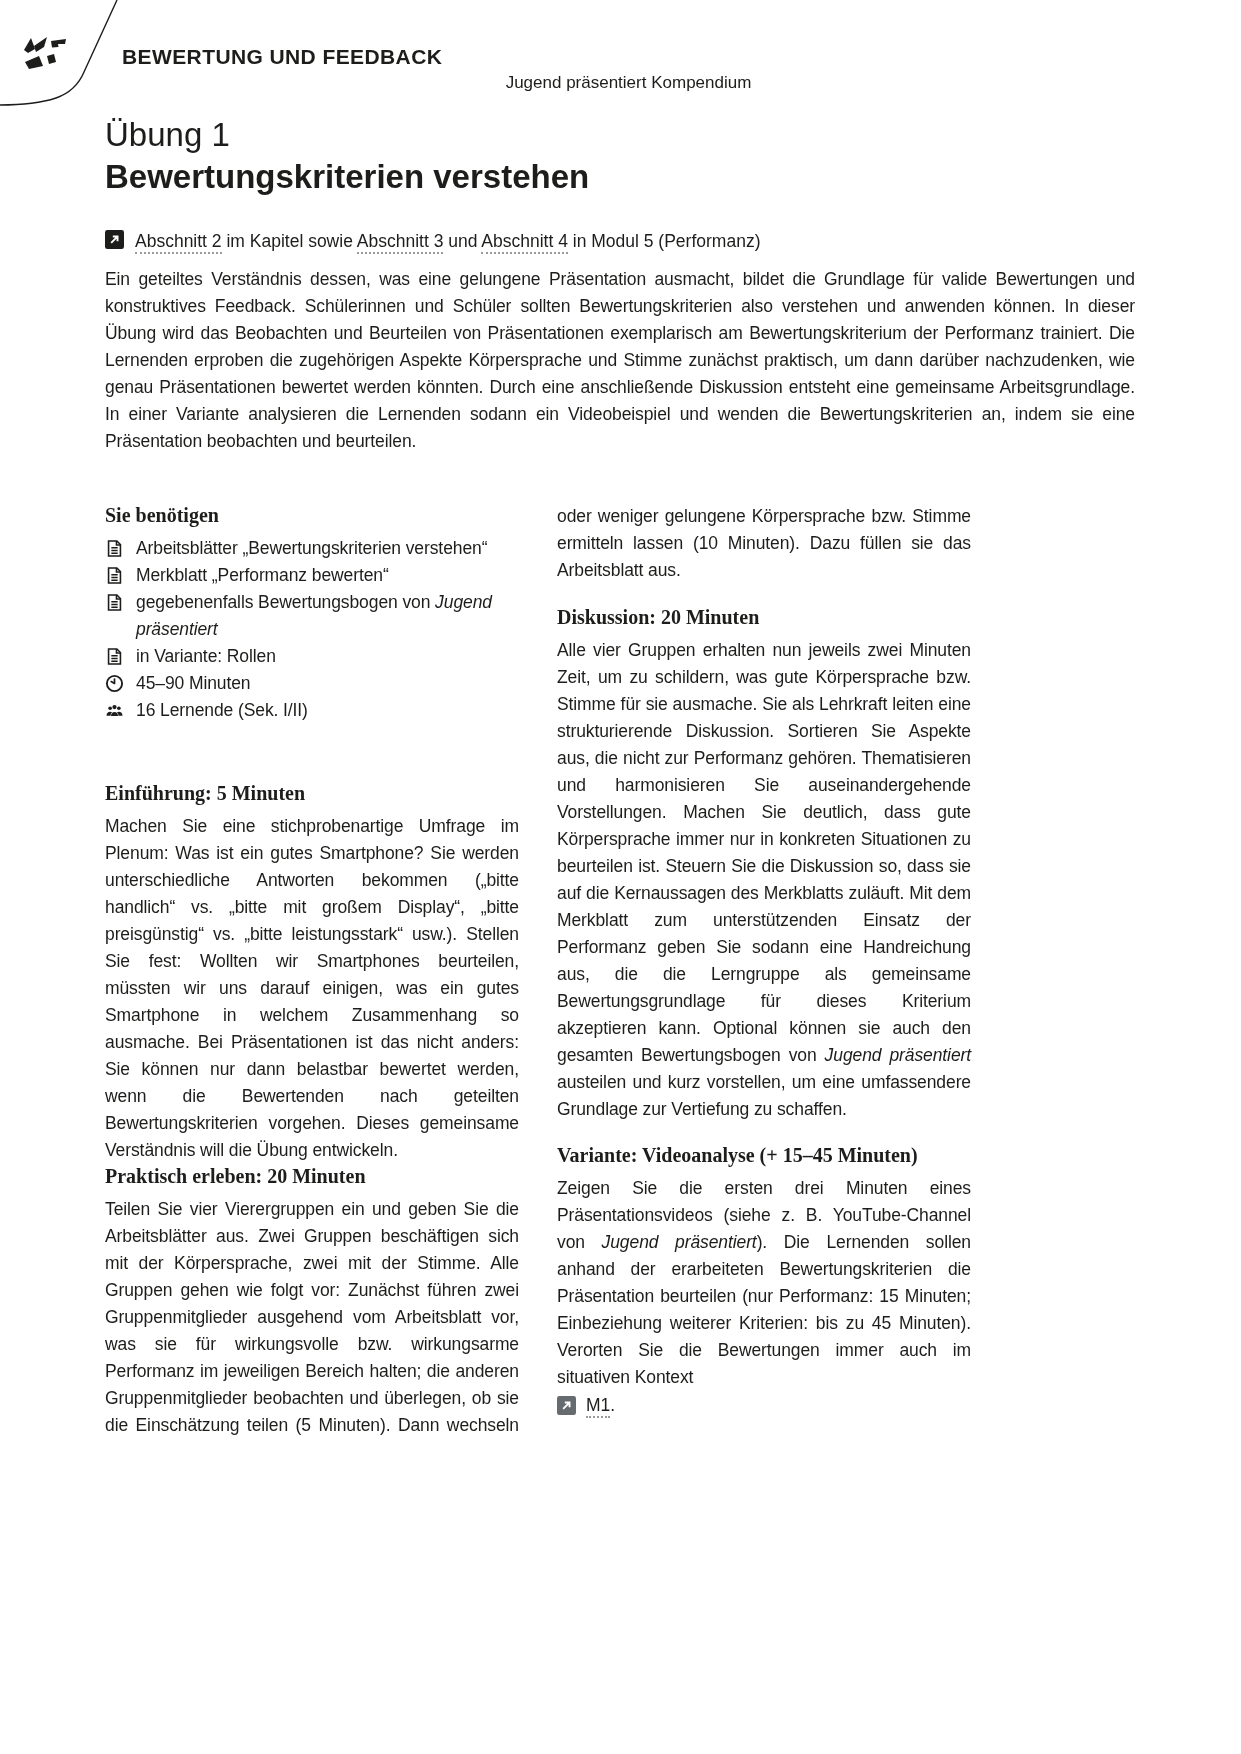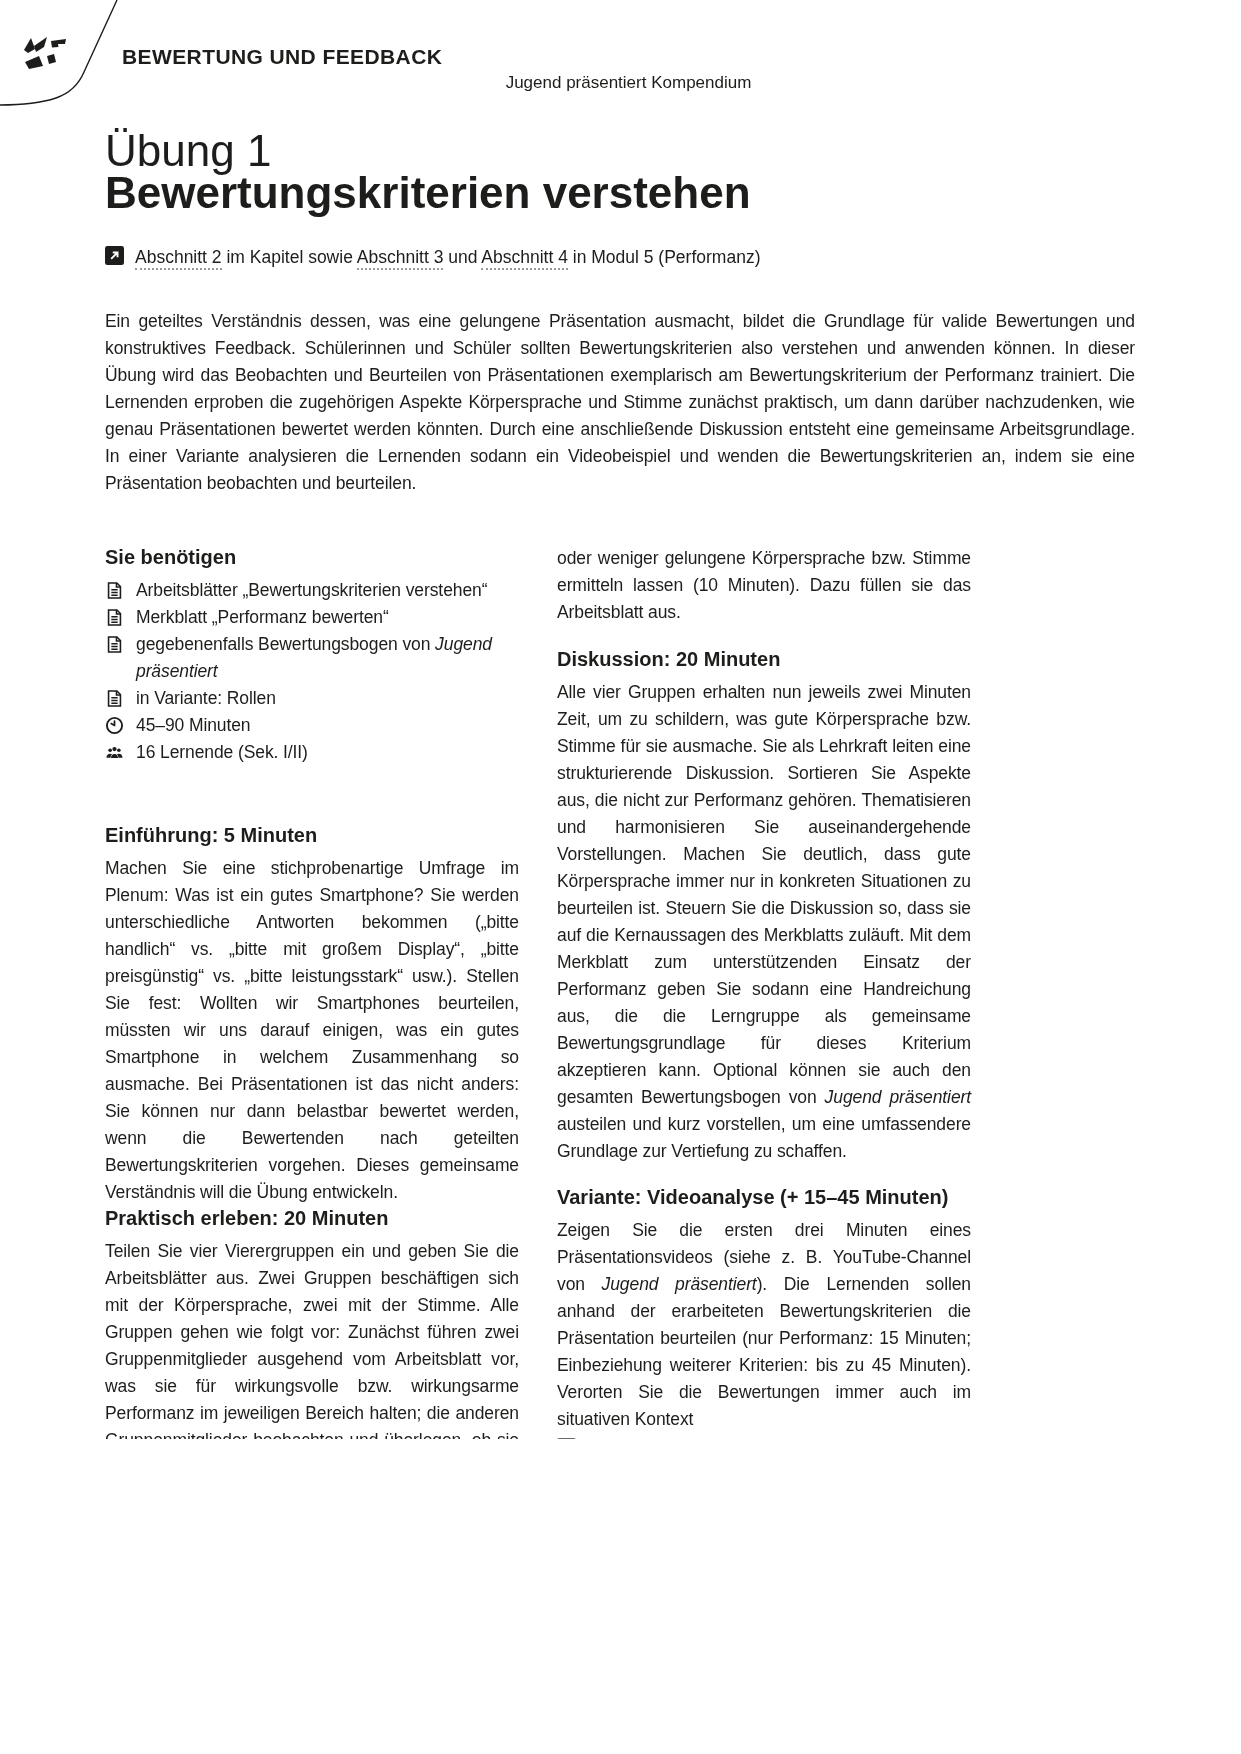--- a/index.html
+++ b/index.html
@@ -12,37 +12,37 @@
     color:var(--text,#1d1d1b);
   }
   .corner-line{position:absolute;top:0;left:0;pointer-events:none;}
   .logo{position:absolute;top:34px;left:20px;}
 
   .head{padding:44px 106px 0 122px;}
   .category{font-size:21px;font-weight:700;letter-spacing:.4px;line-height:26px;}
   .subtitle{font-size:17px;line-height:22px;margin-top:2px;text-align:center;}
 
   .content{padding:0 106px 0 105px;}
-  .title{margin-top:36px;font-size:44px;line-height:42px;font-weight:400;}
+  .title{margin-top:20px;font-size:33px;line-height:42px;font-weight:400;}
   .title-bold{font-weight:700;}
 
   .ref-row{margin-top:31px;display:flex;align-items:flex-start;gap:11px;font-size:17.5px;line-height:24px;}
   .icon-box{width:19px;height:19px;flex:0 0 19px;display:inline-block;}
   .icon-box svg{display:block;width:100%;height:100%;}
   .ref-icon{color:var(--link-icon,#1d1d1b);margin-top:1px;}
 
   .run-link{border-bottom:2px dotted var(--underline,#9a9a9a);padding-bottom:1px;}
   .run-italic{font-style:italic;}
 
   .body-text{font-size:17.5px;line-height:27px;letter-spacing:-0.1px;text-align:justify;margin:0;}
-  .intro{margin-top:39px;}
+  .intro{margin-top:13px;}
 
   .cols{margin-top:48px;display:grid;grid-template-columns:414px 414px;column-gap:38px;align-items:start;}
 
-  .sec-heading{font-size:20px;font-weight:700;line-height:25px;margin:0 0 7px 0;}
+  .sec-heading{font-size:20px;font-weight:700;line-height:25px;margin:0 0 7px 0;font-family:Liberation Serif, serif;}
 
   .mat-list{margin-top:1px;}
   .mat-item{display:flex;gap:12px;font-size:17.5px;line-height:27px;letter-spacing:-0.1px;}
   .mi-icon{width:19px;height:19px;flex:0 0 19px;margin-top:4px;color:var(--text,#1d1d1b);}
   .mi-icon svg{display:block;width:100%;height:100%;}
 
   .block-einfuehrung{margin-top:57px;}
   .block-praktisch{}
   .block-diskussion{margin-top:21px;}
   .block-variante{margin-top:20px;}

